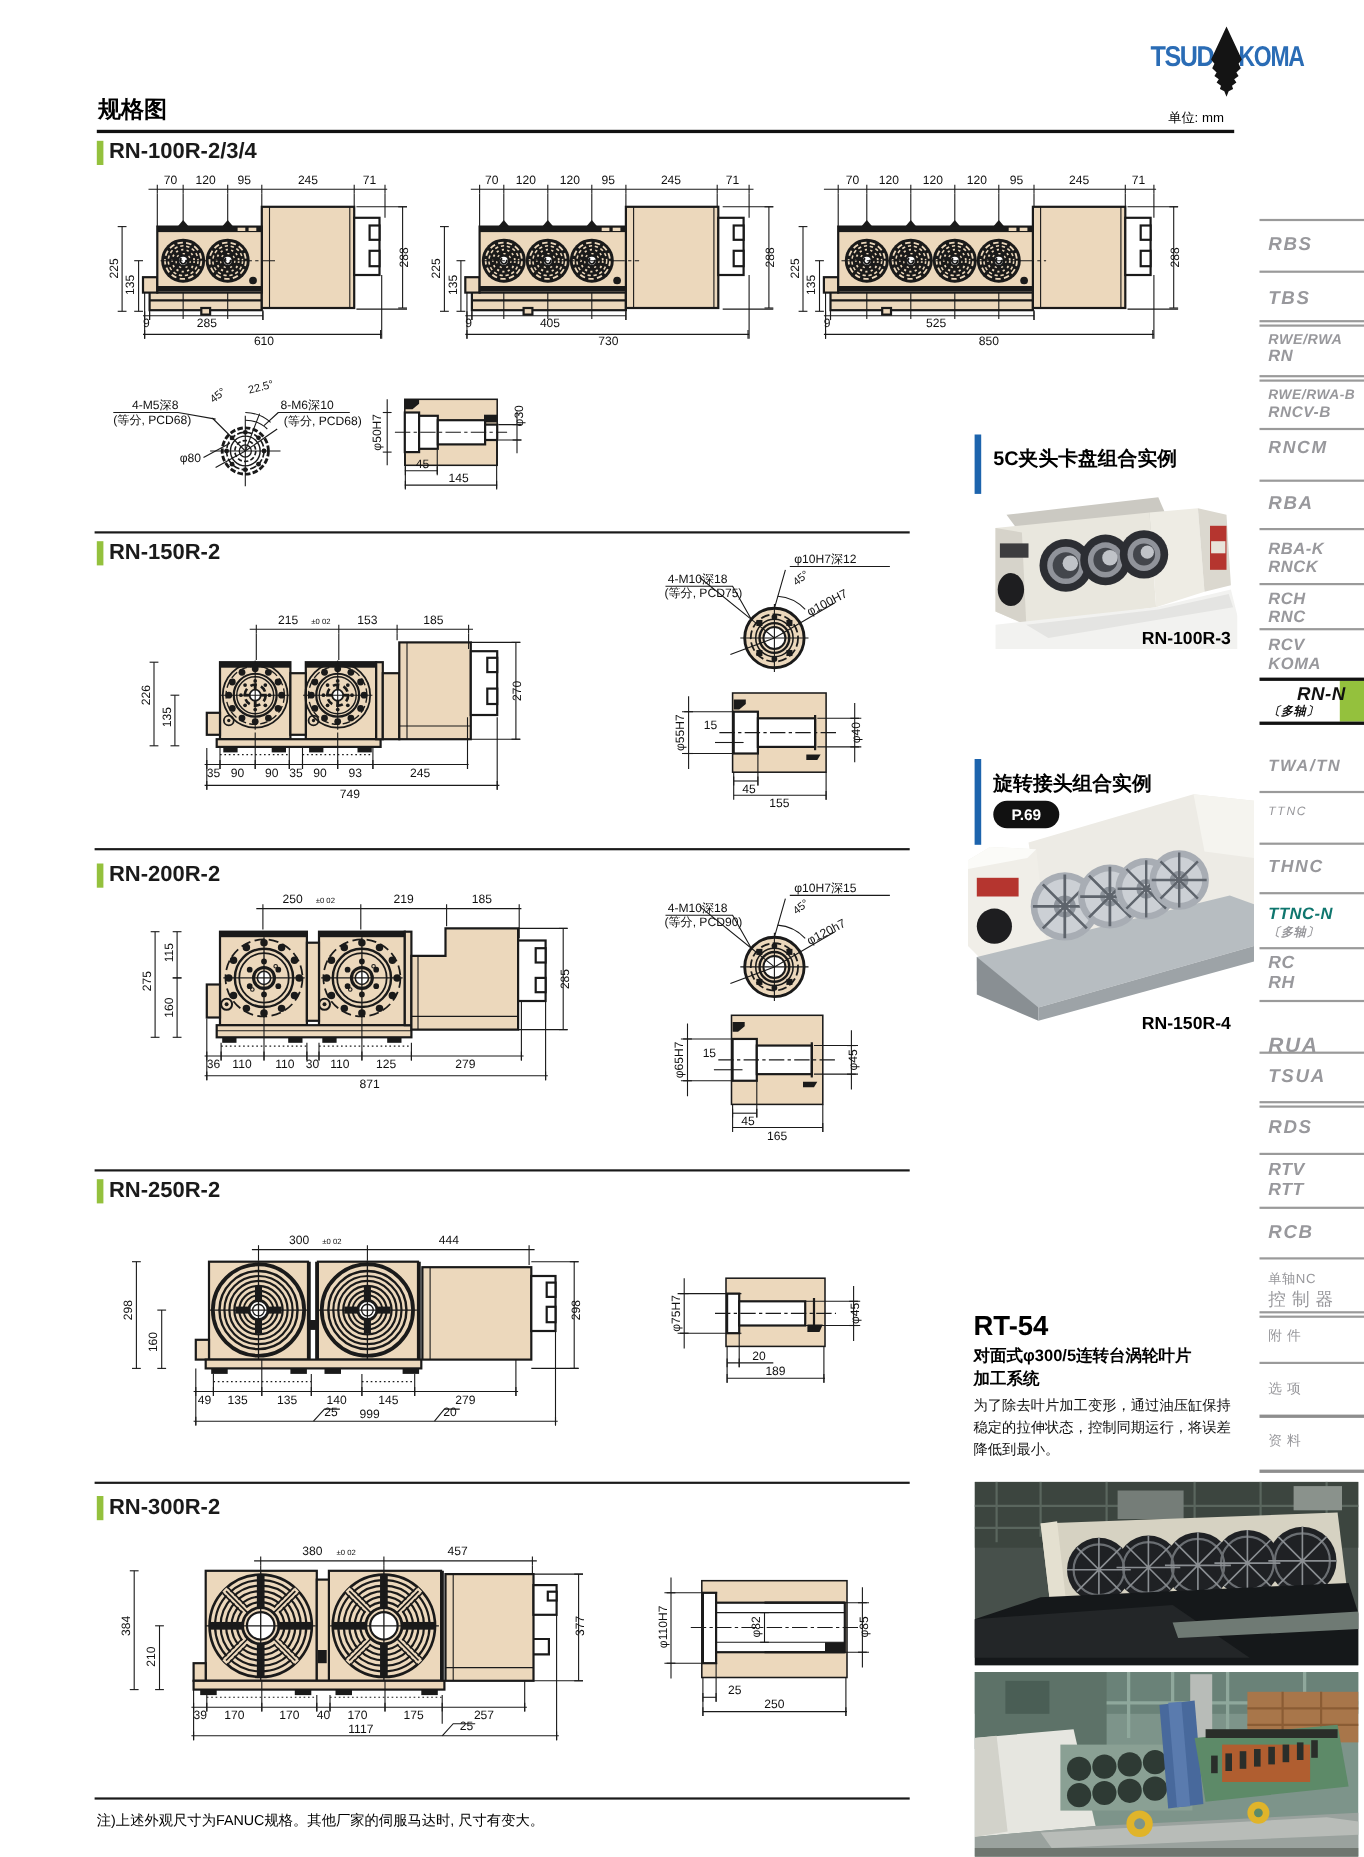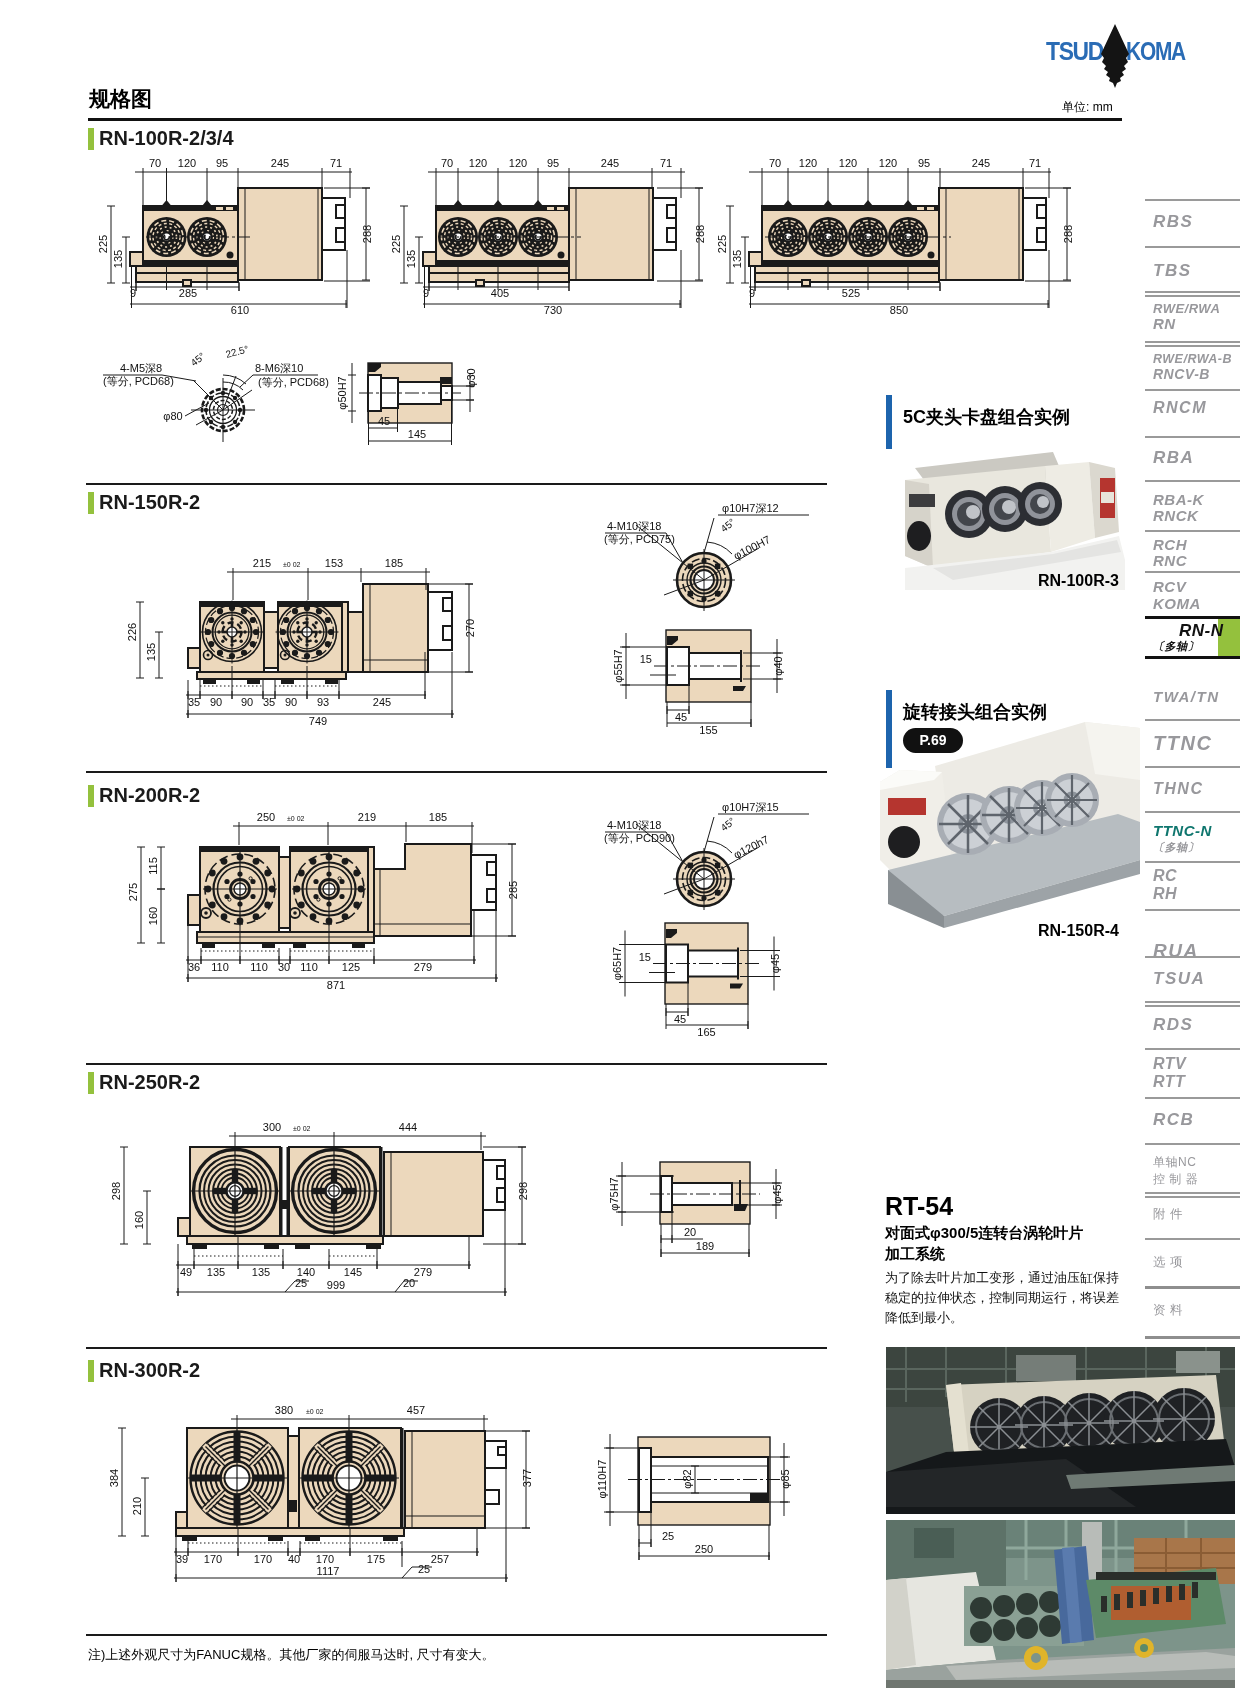--- a/index.html
+++ b/index.html
@@ -1223,21 +1223,21 @@
 <div class="abs" style="left:1179px;top:621.46px;font-size:17px;color:#111;font-style:italic;font-weight:bold;letter-spacing:0.5px;white-space:nowrap;">RN-N</div>
 
 <div class="abs" style="left:1153px;top:639.18px;font-size:11px;color:#111;font-style:italic;font-weight:bold;letter-spacing:0.5px;white-space:nowrap;">〔多轴〕</div>
 
 <div class="tline" style="top:656px;height:3px;background:#111;"></div>
 
 <div class="abs" style="left:1153px;top:687.7px;font-size:15px;color:#98989c;font-style:italic;font-weight:bold;letter-spacing:1.5px;white-space:nowrap;">TWA/TN</div>
 
 <div class="tline" style="top:719px;height:2px;"></div>
 
-<div class="abs" style="left:1153px;top:732.08px;font-size:20px;color:#98989c;font-style:italic;font-weight:bold;letter-spacing:1.5px;white-space:nowrap;">TTNC</div>
+<div class="abs" style="left:1153px;top:732.08px;font-size:11px;color:#98989c;font-style:italic;font-weight:normal;letter-spacing:1.5px;white-space:nowrap;">TTNC</div>
 
 <div class="tline" style="top:766px;height:2px;"></div>
 
 <div class="abs" style="left:1153px;top:780.08px;font-size:16px;color:#98989c;font-style:italic;font-weight:bold;letter-spacing:1.5px;white-space:nowrap;">THNC</div>
 
 <div class="tline" style="top:811px;height:2px;"></div>
 
 <div class="abs" style="left:1153px;top:821.7px;font-size:15px;color:#0f766e;font-style:italic;font-weight:bold;letter-spacing:0.5px;white-space:nowrap;">TTNC-N</div>
 
 <div class="abs" style="left:1153px;top:840.18px;font-size:11px;color:#98989c;font-style:italic;font-weight:bold;letter-spacing:0.5px;white-space:nowrap;">〔多轴〕</div>
@@ -1268,21 +1268,21 @@
 <div class="abs" style="left:1153px;top:1073.08px;font-size:16px;color:#98989c;font-style:italic;font-weight:bold;letter-spacing:0.5px;white-space:nowrap;">RTT</div>
 
 <div class="tline" style="top:1097px;height:2px;"></div>
 
 <div class="abs" style="left:1153px;top:1110.46px;font-size:17px;color:#98989c;font-style:italic;font-weight:bold;letter-spacing:1.5px;white-space:nowrap;">RCB</div>
 
 <div class="tline" style="top:1143px;height:2px;"></div>
 
 <div class="abs" style="left:1153px;top:1153.56px;font-size:12px;color:#98989c;font-weight:normal;letter-spacing:0.5px;white-space:nowrap;">单轴NC</div>
 
-<div class="abs" style="left:1153px;top:1170.56px;font-size:12px;color:#98989c;font-weight:normal;letter-spacing:0.5px;white-space:nowrap;">控 制 器</div>
+<div class="abs" style="left:1153px;top:1170.56px;font-size:16px;color:#98989c;font-weight:normal;letter-spacing:0.5px;white-space:nowrap;">控 制 器</div>
 
 <div class="tline" style="top:1192px;height:2px;"></div>
 <div class="tline" style="top:1196px;height:2px;"></div>
 
 <div class="abs" style="left:1153px;top:1206.25px;font-size:12.5px;color:#98989c;font-weight:normal;letter-spacing:0.5px;white-space:nowrap;">附 件</div>
 
 <div class="tline" style="top:1238px;height:2px;"></div>
 
 <div class="abs" style="left:1153px;top:1254.25px;font-size:12.5px;color:#98989c;font-weight:normal;letter-spacing:0.5px;white-space:nowrap;">选 项</div>
 

